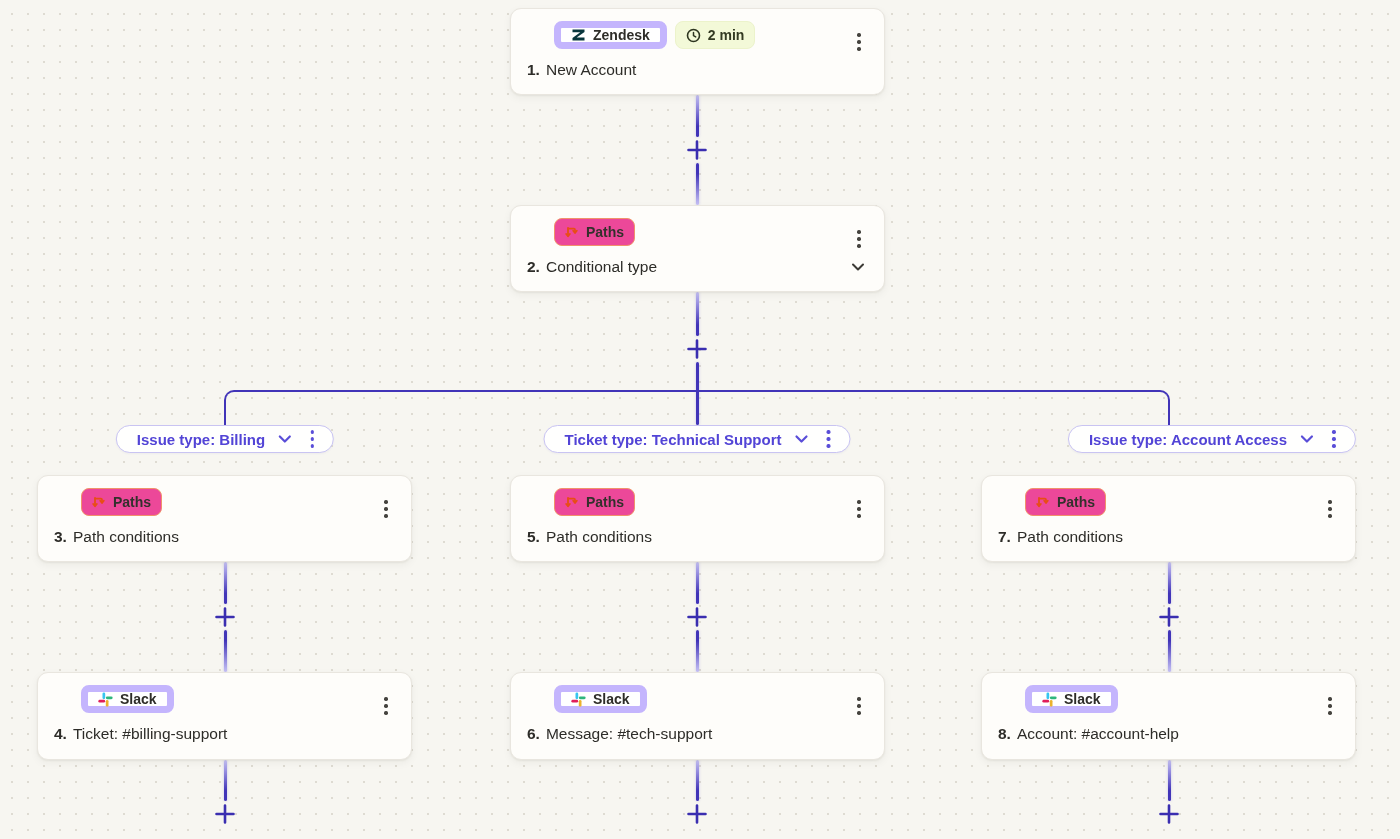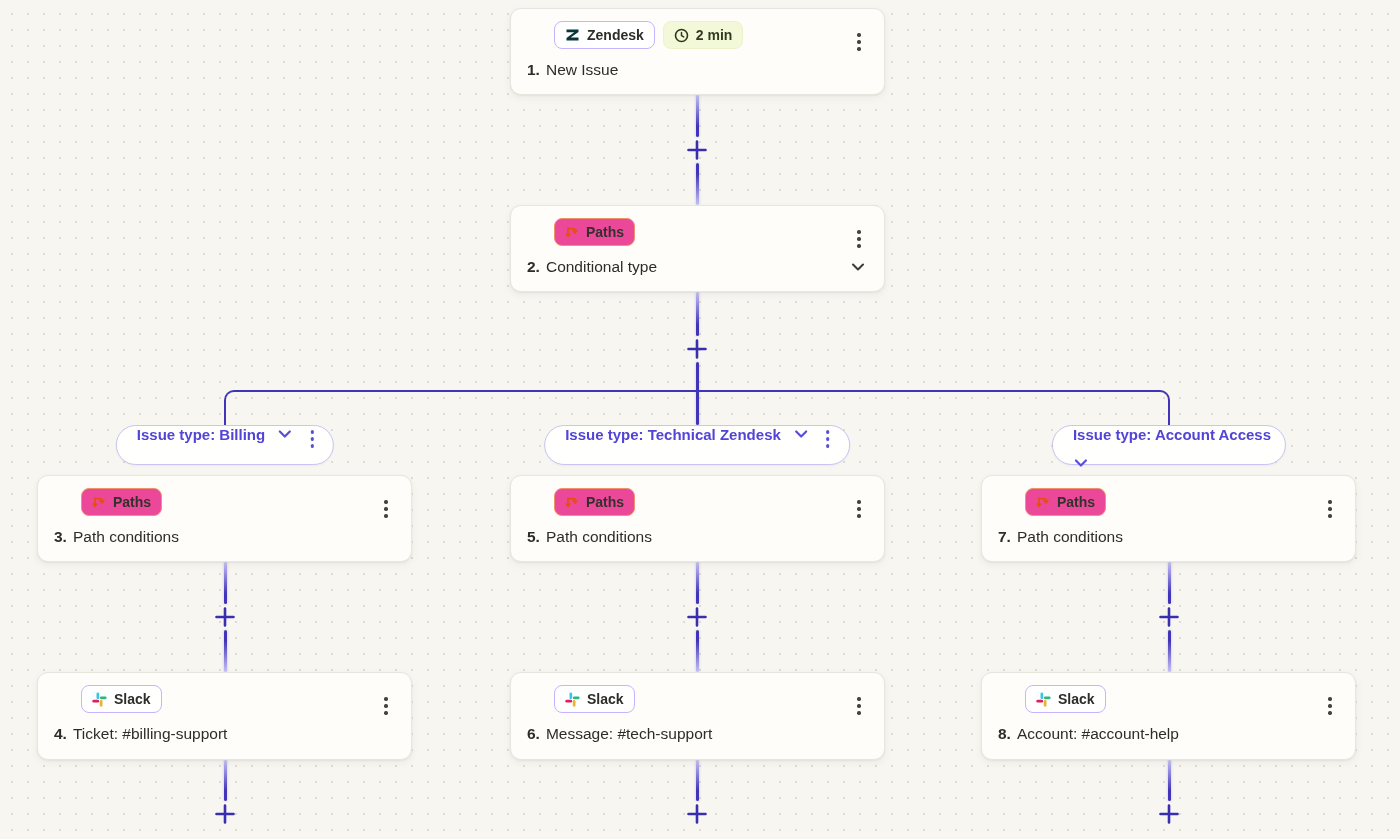--- a/index.html
+++ b/index.html
@@ -26,21 +26,21 @@
     border-radius:11px;
     box-shadow:0 1px 2px rgba(40,38,25,.06), 0 3px 8px rgba(40,38,25,.05);
     box-sizing:border-box;
     padding:12px 16px;
     z-index:3;
   }
   .badge-row{display:flex;align-items:center;gap:8px;margin-left:27px;}
   .badge{
     display:inline-flex;align-items:center;gap:7px;
     height:28px;padding:0 10px;border-radius:8px;
-    background:#ffffff;border:1px solid #c4b5fd;
+    background:#ffffff;border:7px solid #c4b5fd;
     font-size:14px;font-weight:700;color:#2e2d29;
     box-sizing:border-box;
   }
   .badge.paths{
     background:#ec4899;border:1.5px solid #f0926b;color:#33312c;
   }
   .badge.duration{
     background:#f3f9d8;border:1px solid #ecf3cb;color:#333a22;font-weight:600;
   }
   .card-title{
@@ -56,23 +56,23 @@
     cursor:pointer;background:none;border:none;padding:0;
   }
   .kebab i{width:3.4px;height:3.4px;border-radius:50%;background:#45433e;display:block;}
   .card-chevron{
     position:absolute;right:18px;bottom:16px;width:16px;height:16px;
     background:none;border:none;padding:0;cursor:pointer;
   }
 
   
   .pill{
-    position:absolute;top:425px;height:40px;
+    position:absolute;top:425px;height:28px;
     transform:translateX(-50%);
-    display:inline-flex;align-items:flex-start;gap:12px;
+    display:inline-flex;align-items:center;gap:12px;
     background:#fffffe;
     border:1.5px solid #c9c4f2;
     border-radius:22px;
     padding:0 14px 0 20px;
     box-sizing:border-box;
     z-index:3;
     box-shadow:0 1px 2px rgba(60,50,160,.05);
   }
   .pill-label{font-size:15px;font-weight:700;color:#5244d6;white-space:nowrap;}
   .pill .kebab{position:static;width:14px;}
@@ -153,21 +153,21 @@
       </span>
       <span class="badge duration">
         <svg width="15" height="15" viewBox="0 0 15 15">
             <use href="#ic-clock"></use>
           </svg>
         <span>2 min</span>
       </span>
     </div>
     <div class="card-title">
       <span class="step-num">1.</span>
-      <span>New Issue</span>
+      <span>New Account</span>
     </div>
     <button class="kebab">
         <i></i>
         <i></i>
         <i></i>
       </button>
   </div>
 
   <div class="vconn" style="left:682px;top:95px;height:110px;">
     <div class="vline fade-top grow"></div>
@@ -223,33 +223,33 @@
           <use href="#ic-chevron-purple"></use>
         </svg>
     </button>
     <button class="kebab">
         <i></i>
         <i></i>
         <i></i>
       </button>
   </div>
   <div class="pill" style="left:697px;">
-    <span class="pill-label">Issue type: Technical Zendesk</span>
+    <span class="pill-label">Ticket type: Technical Support</span>
     <button class="pill-chevron">
       <svg width="16" height="16" viewBox="0 0 16 16">
           <use href="#ic-chevron-purple"></use>
         </svg>
     </button>
     <button class="kebab">
         <i></i>
         <i></i>
         <i></i>
       </button>
   </div>
-  <div class="pill" style="left:1169px;flex-direction:column;">
+  <div class="pill" style="left:1212px;">
     <span class="pill-label">Issue type: Account Access</span>
     <button class="pill-chevron">
       <svg width="16" height="16" viewBox="0 0 16 16">
           <use href="#ic-chevron-purple"></use>
         </svg>
     </button>
     <button class="kebab">
         <i></i>
         <i></i>
         <i></i>

